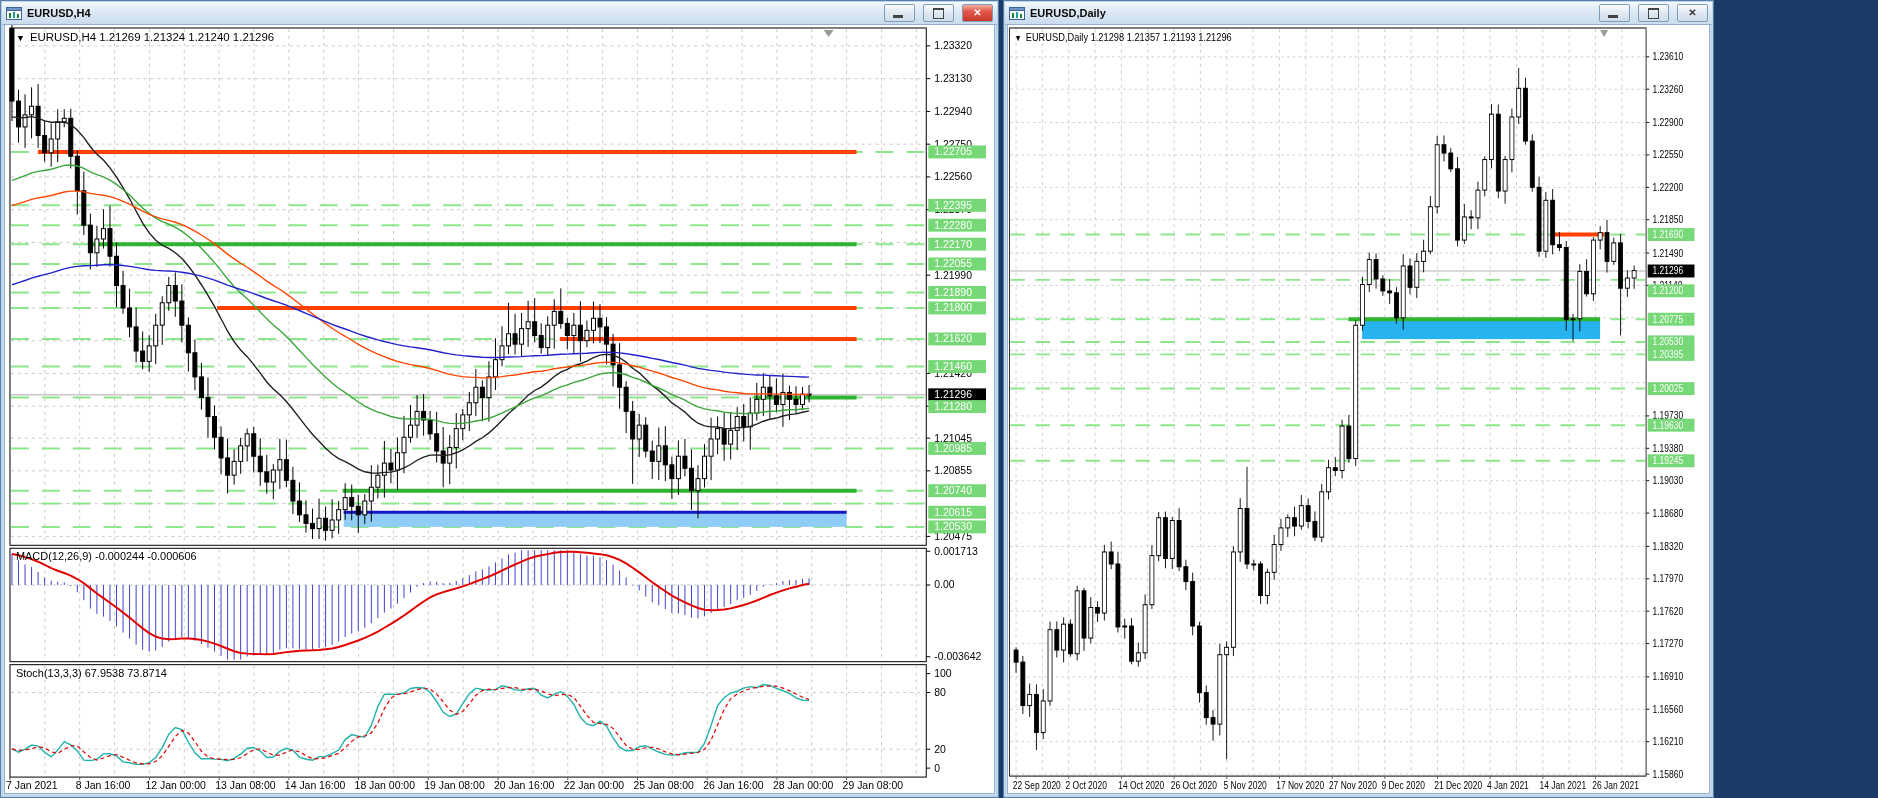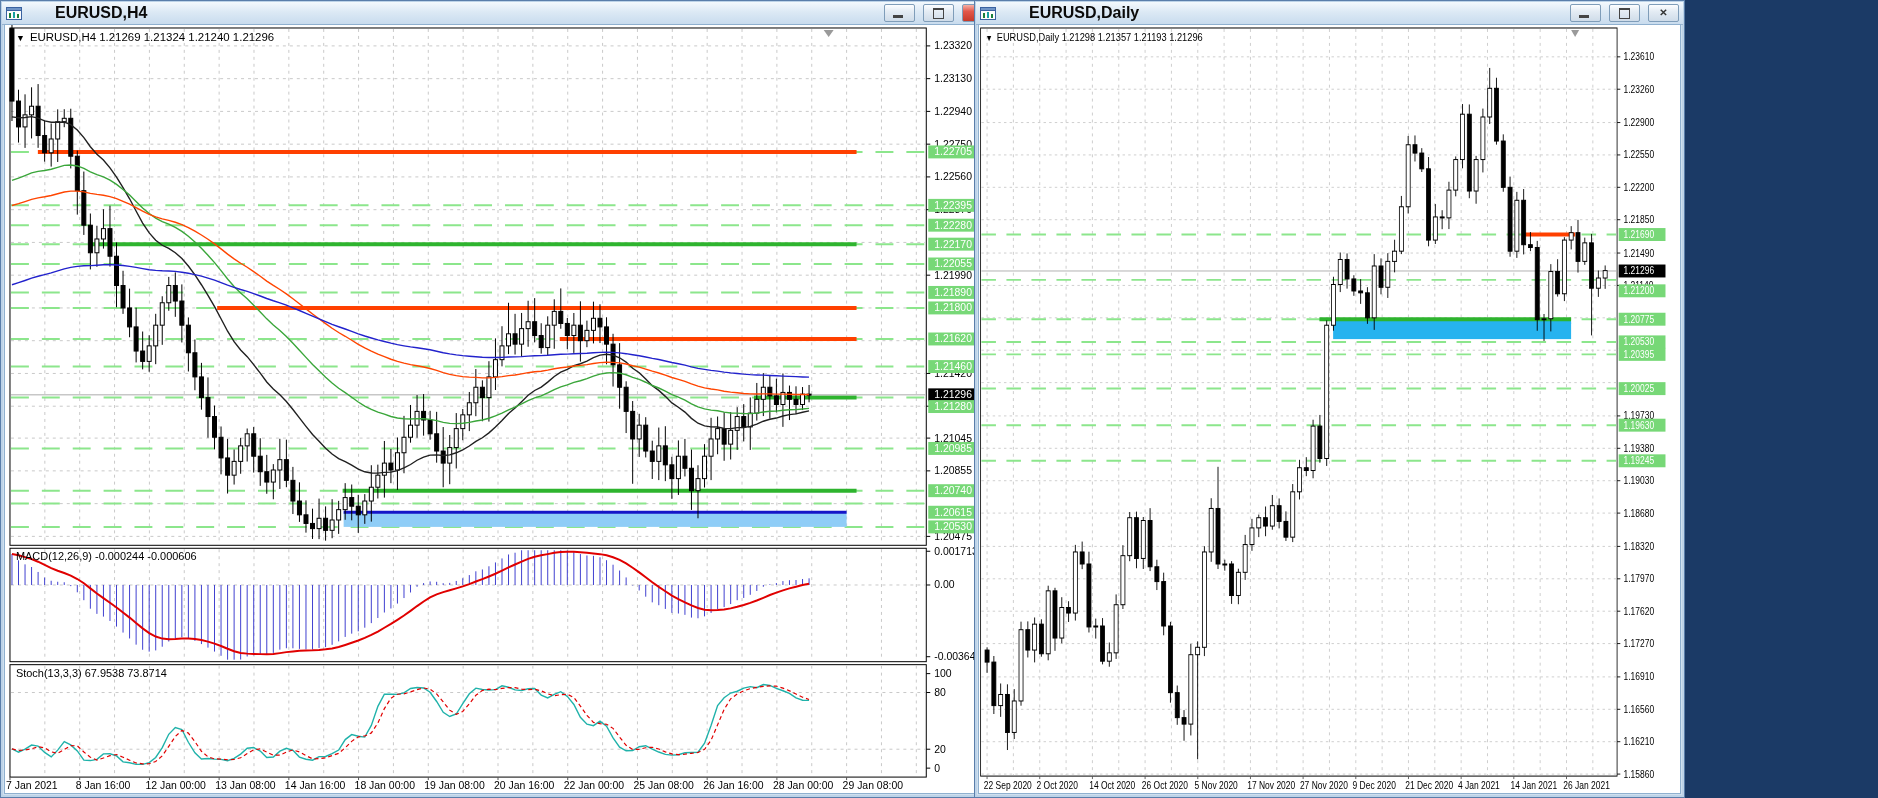--- a/index.html
+++ b/index.html
@@ -5,21 +5,21 @@
   html,body{margin:0;padding:0;}
   body{width:1878px;height:798px;position:relative;background:#1b3a66;
        font-family:"Liberation Sans", sans-serif;overflow:hidden;}
   .window{position:absolute;top:0;height:798px;background:#cfe0ef;
           border:1px solid #5a7eaa;box-sizing:border-box;
           box-shadow:inset 0 0 0 2px #bdd3e8;}
   .titlebar{position:absolute;left:1px;right:1px;top:1px;height:22px;
             background:linear-gradient(#f4f9fd,#dce9f5 45%,#c9dcee);
             display:flex;align-items:center;padding:0 4px;gap:5px;
             border-bottom:1px solid #9ab4d0;}
-  .title{font-size:16px;color:#0a0a0a;font-weight:bold;flex:0 0 auto;margin-left:28px;}
+  .title{font-size:11px;color:#0a0a0a;font-weight:bold;flex:0 0 auto;}
   .tb-spacer{flex:1;}
   .tb-btn{width:29px;height:16px;border:1px solid #7f9db9;border-radius:2px;
           background:linear-gradient(#fdfeff,#e4ecf4 40%,#cfdce9);
           display:flex;align-items:center;justify-content:center;
           margin-left:3px;position:relative;cursor:pointer;}
   .tb-btn.close-red{background:linear-gradient(#f6b0a5,#e2574a 40%,#c73a2a);}
   .g-min{position:absolute;left:8px;bottom:3px;width:10px;height:3px;background:#444;}
   .g-res{width:9px;height:8px;border:1px solid #444;border-top:2px solid #444;background:transparent;}
   .g-x{font-size:10px;font-weight:bold;color:#333;line-height:1;}
   .close-red .g-x{color:#fff;}
@@ -654,21 +654,21 @@
         <text x="936" y="697.5" font-size="10.5" font-family="&quot;Liberation Sans&quot;,sans-serif" fill="#000000">80</text>
         <line x1="928" y1="751" x2="932" y2="751" stroke="#000"></line>
         <text x="936" y="754.5" font-size="10.5" font-family="&quot;Liberation Sans&quot;,sans-serif" fill="#000000">20</text>
         <line x1="928" y1="770" x2="932" y2="770" stroke="#000"></line>
         <text x="936" y="773.5" font-size="10.5" font-family="&quot;Liberation Sans&quot;,sans-serif" fill="#000000">0</text>
         <text x="14" y="678" font-size="11" font-family="&quot;Liberation Sans&quot;,sans-serif" fill="#000000">Stoch(13,3,3) 67.9538 73.8714</text>
       </svg>
   </div>
 </div>
 
-<div class="window" style="left:974px;width:711px;">
+<div class="window" style="left:1003px;width:711px;">
   <div class="titlebar">
     <svg class="icon16" viewBox="0 0 16 16">
       <rect x="0.5" y="2.5" width="15" height="12" fill="#fdfdfd" stroke="#3a62a0"></rect>
       <rect x="0.5" y="2.5" width="15" height="3" fill="#6f94c6" stroke="#3a62a0"></rect>
       <rect x="3" y="8" width="2" height="5" fill="#1b7f3a"></rect>
       <rect x="7" y="7" width="2" height="6" fill="#16a0a0"></rect>
       <rect x="11" y="9" width="2" height="4" fill="#1b7f3a"></rect>
     </svg>
     <span class="title">EURUSD,Daily</span>
     <span class="tb-spacer"></span>

